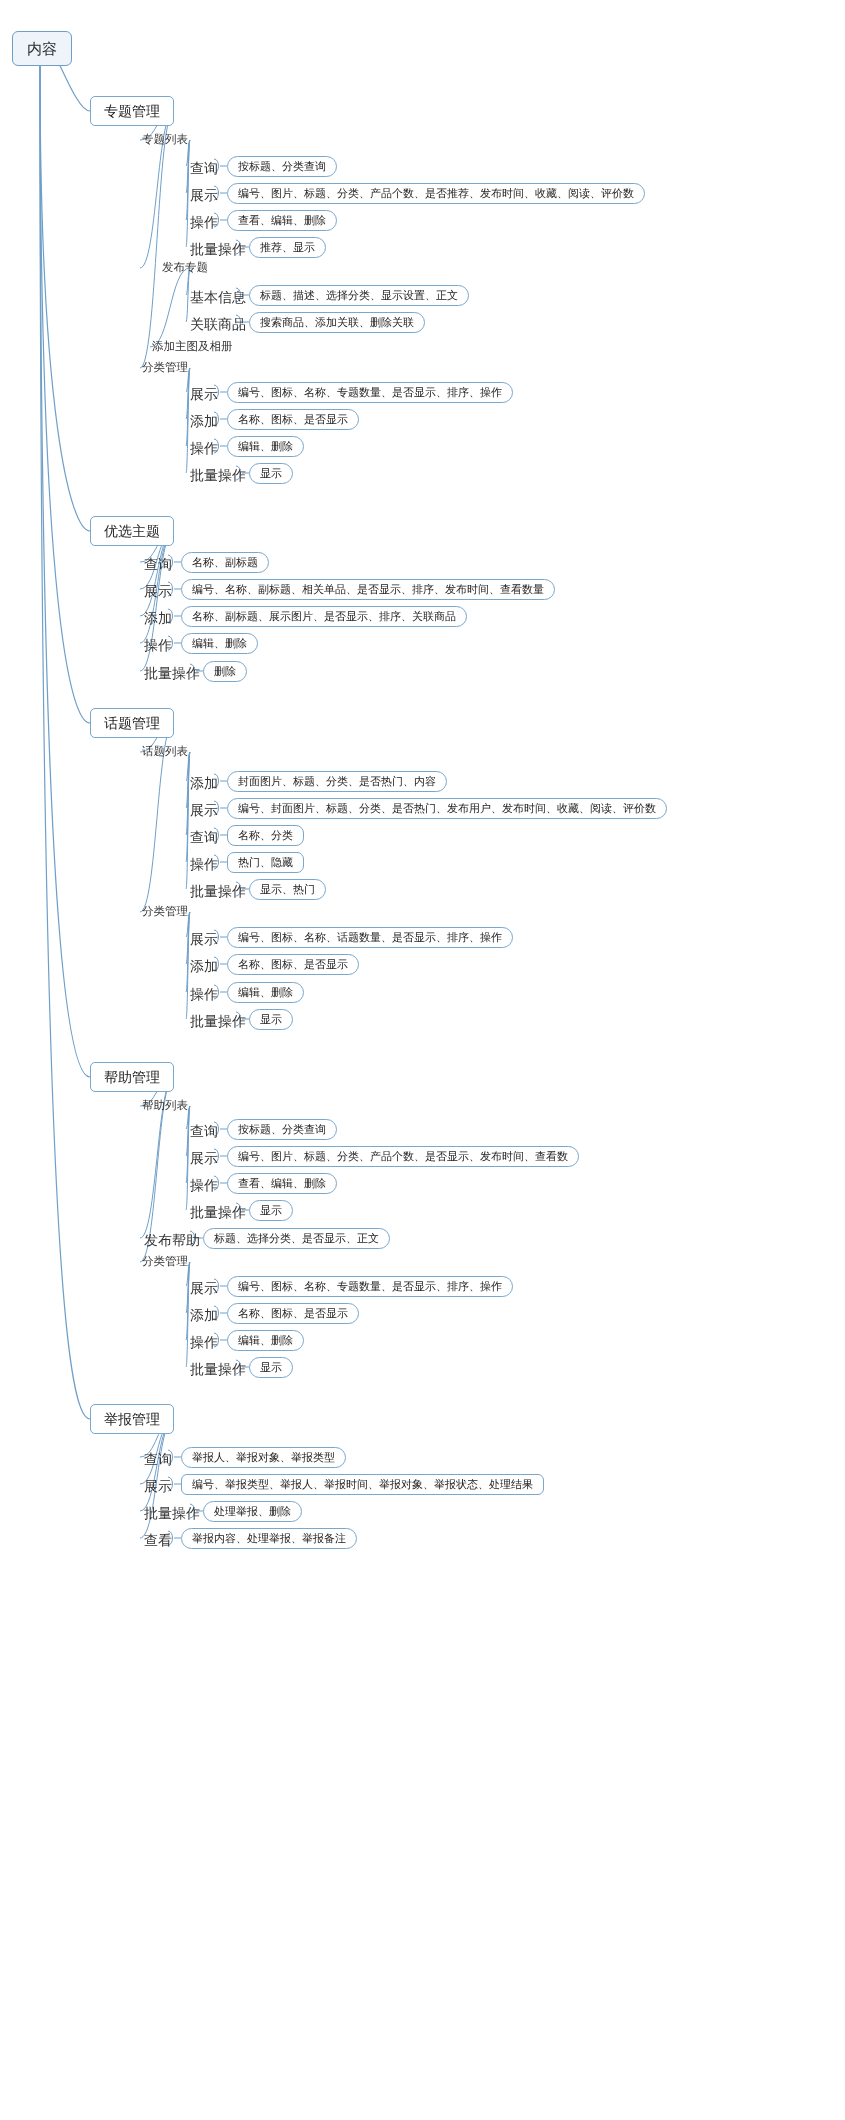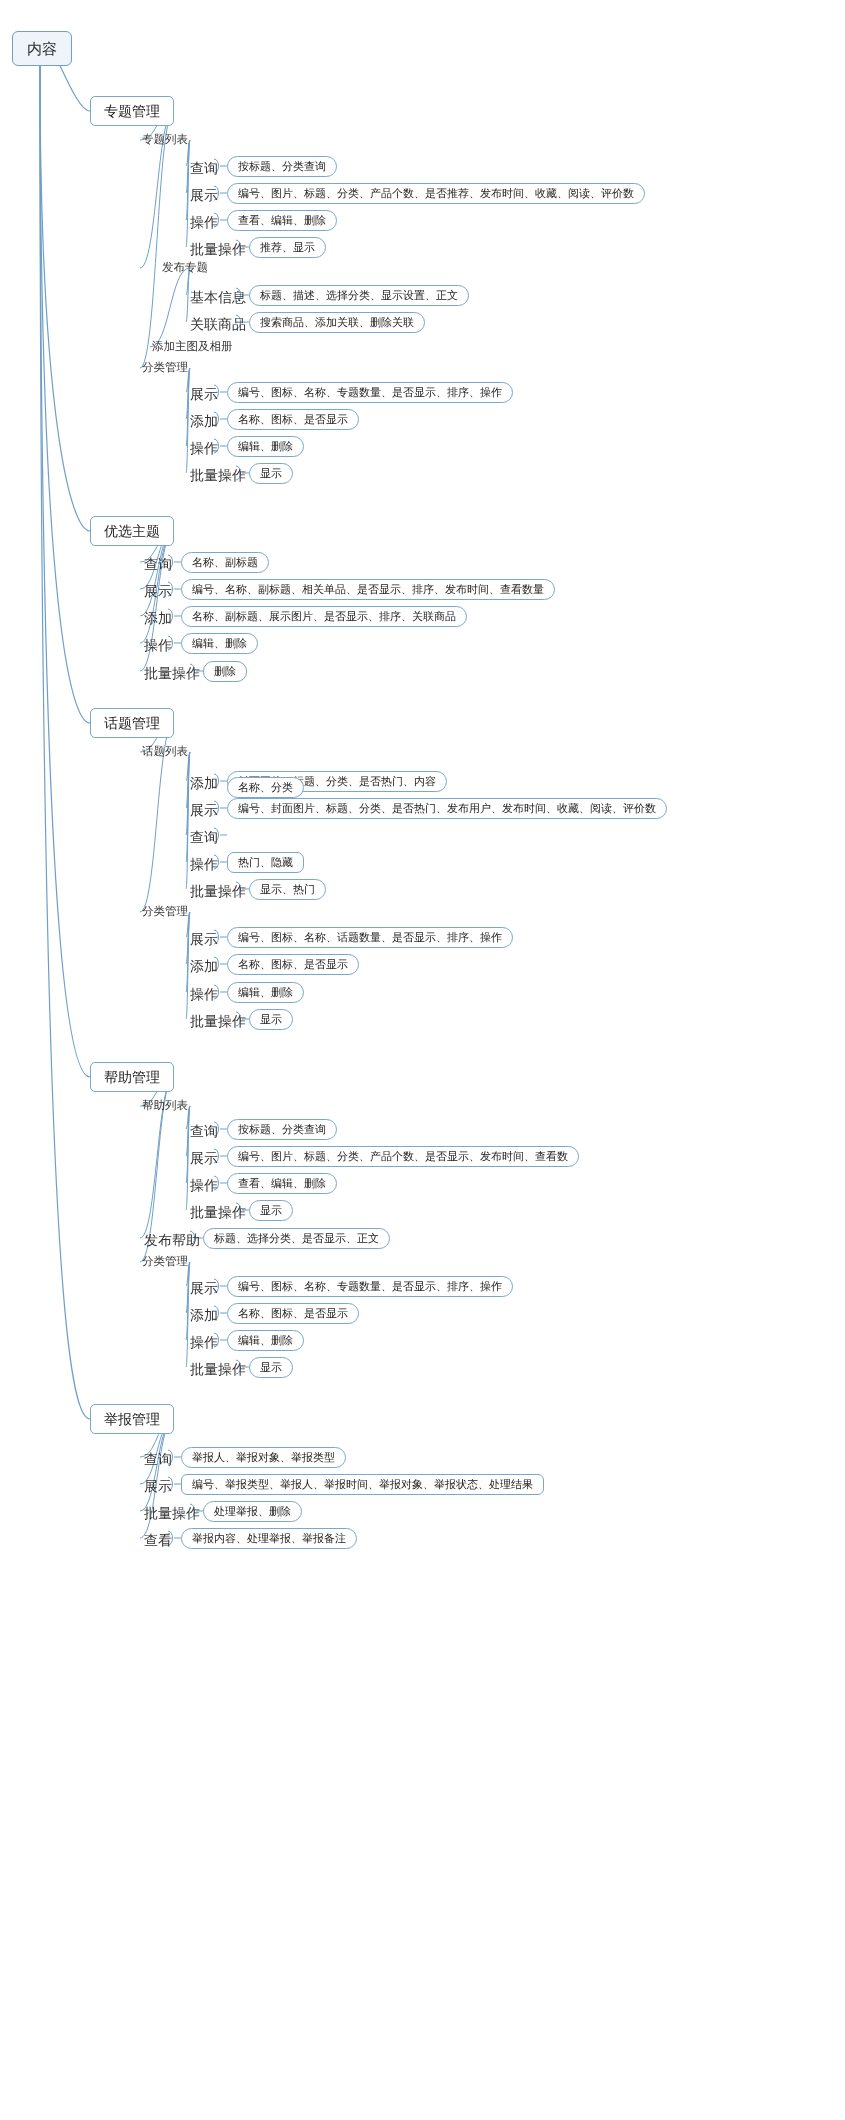--- a/index.html
+++ b/index.html
@@ -241,29 +241,29 @@
       <div class="node n-l1" style="left: 90px; top: 516px; visibility: visible;">优选主题</div>
       <div class="node n-lbl" style="left: 140px; top: 554px; visibility: visible;">查询</div>
       <div class="node n-cap" style="left: 181px; top: 552px; visibility: visible;">名称、副标题</div>
       <div class="node n-lbl" style="left: 140px; top: 581px; visibility: visible;">展示</div>
       <div class="node n-cap" style="left: 181px; top: 579px; visibility: visible;">编号、名称、副标题、相关单品、是否显示、排序、发布时间、查看数量</div>
       <div class="node n-lbl" style="left: 140px; top: 608px; visibility: visible;">添加</div>
       <div class="node n-cap" style="left: 181px; top: 606px; visibility: visible;">名称、副标题、展示图片、是否显示、排序、关联商品</div>
       <div class="node n-lbl" style="left: 140px; top: 635px; visibility: visible;">操作</div>
       <div class="node n-cap" style="left: 181px; top: 633px; visibility: visible;">编辑、删除</div>
       <div class="node n-lbl" style="left: 140px; top: 663px; visibility: visible;">批量操作</div>
-      <div class="node n-cap" style="left: 203px; top: 661px; visibility: visible; border-radius: 10px;">删除</div>
+      <div class="node n-cap" style="left: 203px; top: 661px; visibility: visible;">删除</div>
       <div class="node n-l1" style="left: 90px; top: 708px; visibility: visible;">话题管理</div>
       <div class="node n-l2" style="left: 140px; top: 745px; visibility: visible;">话题列表</div>
       <div class="node n-lbl" style="left: 186px; top: 773px; visibility: visible;">添加</div>
       <div class="node n-cap" style="left: 227px; top: 771px; visibility: visible;">封面图片、标题、分类、是否热门、内容</div>
       <div class="node n-lbl" style="left: 186px; top: 800px; visibility: visible;">展示</div>
       <div class="node n-cap" style="left: 227px; top: 798px; visibility: visible;">编号、封面图片、标题、分类、是否热门、发布用户、发布时间、收藏、阅读、评价数</div>
       <div class="node n-lbl" style="left: 186px; top: 827px; visibility: visible;">查询</div>
-      <div class="node n-cap" style="left: 227px; top: 777px; visibility: visible;">名称、分类</div>
+      <div class="node n-cap" style="left: 227px; top: 825px; visibility: visible; border-radius: 8px;">名称、分类</div>
       <div class="node n-lbl" style="left: 186px; top: 854px; visibility: visible;">操作</div>
       <div class="node n-cap" style="left: 227px; top: 852px; visibility: visible; border-radius: 7px;">热门、隐藏</div>
       <div class="node n-lbl" style="left: 186px; top: 881px; visibility: visible;">批量操作</div>
       <div class="node n-cap" style="left: 249px; top: 879px; visibility: visible;">显示、热门</div>
       <div class="node n-l2" style="left: 140px; top: 905px; visibility: visible;">分类管理</div>
       <div class="node n-lbl" style="left: 186px; top: 929px; visibility: visible;">展示</div>
       <div class="node n-cap" style="left: 227px; top: 927px; visibility: visible;">编号、图标、名称、话题数量、是否显示、排序、操作</div>
       <div class="node n-lbl" style="left: 186px; top: 956px; visibility: visible;">添加</div>
       <div class="node n-cap" style="left: 227px; top: 954px; visibility: visible;">名称、图标、是否显示</div>
       <div class="node n-lbl" style="left: 186px; top: 984px; visibility: visible;">操作</div>

